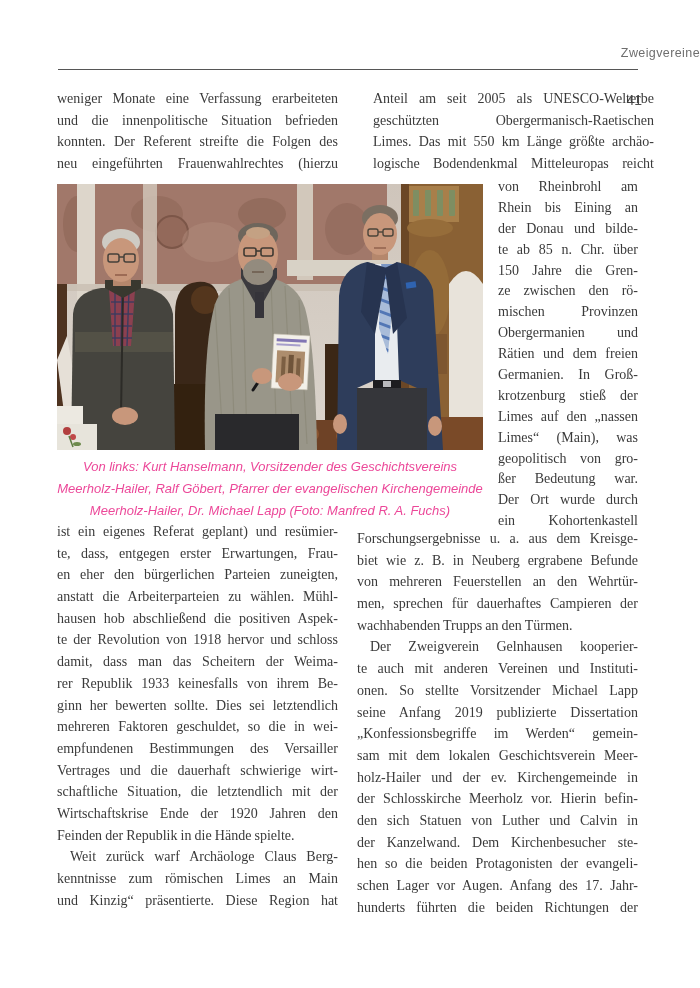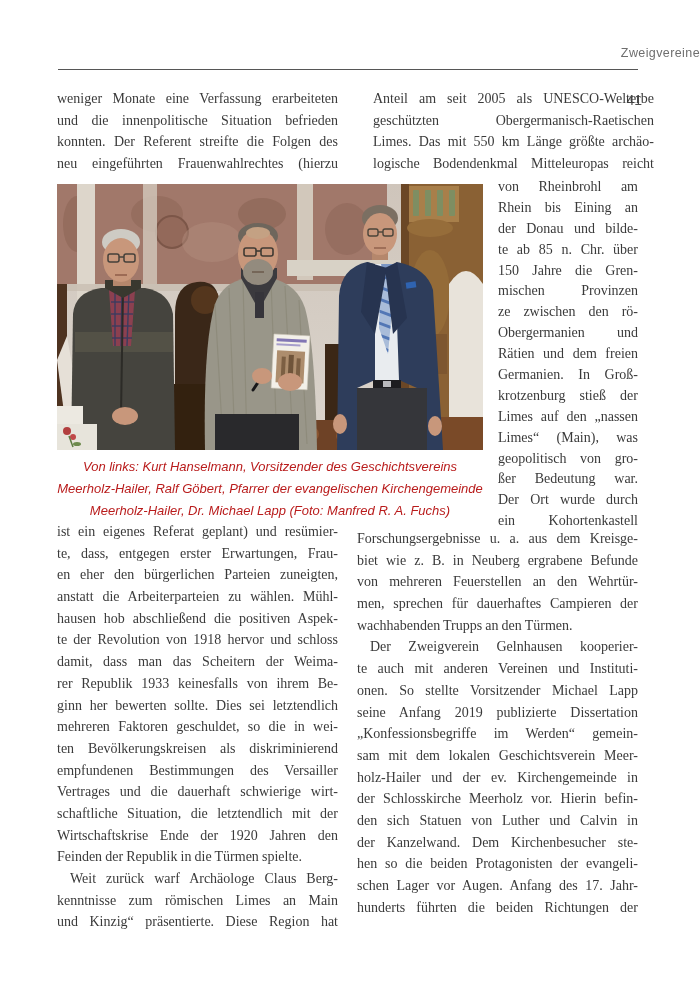--- a/index.html
+++ b/index.html
@@ -22,21 +22,21 @@
   .tline{height:21.7px;line-height:21.7px;font-size:14px;word-spacing:-0.4px;
          text-align:justify;text-align-last:justify;overflow:hidden;white-space:nowrap;}
   #right-narrow .tline{height:20.9px;line-height:20.9px;}
   .tline.endline{text-align-last:left;}
   .tline.indent{text-indent:13px;}
   
   .photo{position:absolute;left:57px;top:184px;width:426px;height:266px;margin:0;}
   .photo svg{display:block;}
   .caption{position:absolute;left:57px;top:456px;width:426px;
          font-family:"Liberation Sans","DejaVu Sans",sans-serif;font-style:italic;
-         color:#b91c1c;}
+         color:#ec4899;}
   .caption .tline{height:21.8px;line-height:21.8px;font-size:13px;word-spacing:0;
          text-align:center;text-align-last:center;white-space:nowrap;}
 </style>
 </head>
 <body>
 
 <div class="page">
 
   <div class="head-title">Zweigvereine</div>
   <div class="page-number">41</div>
@@ -229,46 +229,45 @@
       <div class="tline">ist ein eigenes Referat geplant) und resümier-</div>
       <div class="tline">te, dass, entgegen erster Erwartungen, Frau-</div>
       <div class="tline">en eher den bürgerlichen Parteien zuneigten,</div>
       <div class="tline">anstatt die Arbeiterparteien zu wählen. Mühl-</div>
       <div class="tline">hausen hob abschließend die positiven Aspek-</div>
       <div class="tline">te der Revolution von 1918 hervor und schloss</div>
       <div class="tline">damit, dass man das Scheitern der Weima-</div>
       <div class="tline">rer Republik 1933 keinesfalls von ihrem Be-</div>
       <div class="tline">ginn her bewerten sollte. Dies sei letztendlich</div>
       <div class="tline">mehreren Faktoren geschuldet, so die in wei-</div>
-      <div class="tline">ten Bevölkerungskreisen als diskriminierend</div>
       <div class="tline">empfundenen Bestimmungen des Versailler</div>
       <div class="tline">Vertrages und die dauerhaft schwierige wirt-</div>
       <div class="tline">schaftliche Situation, die letztendlich mit der</div>
       <div class="tline">Wirtschaftskrise Ende der 1920 Jahren den</div>
-      <div class="tline endline">Feinden der Republik in die Türmen spielte.</div>
+      <div class="tline endline">Feinden der Republik in die Hände spielte.</div>
       <div class="tline indent">Weit zurück warf Archäologe Claus Berg-</div>
       <div class="tline">kenntnisse zum römischen Limes an Main</div>
       <div class="tline">und Kinzig“ präsentierte. Diese Region hat</div>
     </div>
 
   <div class="block" id="right-top">
       <div class="tline">Anteil am seit 2005 als UNESCO-Welterbe</div>
       <div class="tline">geschützten Obergermanisch-Raetischen</div>
       <div class="tline">Limes. Das mit 550 km Länge größte archäo-</div>
       <div class="tline">logische Bodendenkmal Mitteleuropas reicht</div>
     </div>
 
   <div class="block" id="right-narrow">
       <div class="tline">von Rheinbrohl am</div>
       <div class="tline">Rhein bis Eining an</div>
       <div class="tline">der Donau und bilde-</div>
       <div class="tline">te ab 85 n. Chr. über</div>
       <div class="tline">150 Jahre die Gren-</div>
+      <div class="tline">ze zwischen den rö-</div>
       <div class="tline">mischen Provinzen</div>
-      <div class="tline">ze zwischen den rö-</div>
       <div class="tline">Obergermanien und</div>
       <div class="tline">Rätien und dem freien</div>
       <div class="tline">Germanien. In Groß-</div>
       <div class="tline">krotzenburg stieß der</div>
       <div class="tline">Limes auf den „nassen</div>
       <div class="tline">Limes“ (Main), was</div>
       <div class="tline">geopolitisch von gro-</div>
       <div class="tline">ßer Bedeutung war.</div>
       <div class="tline">Der Ort wurde durch</div>
       <div class="tline">ein Kohortenkastell</div>

